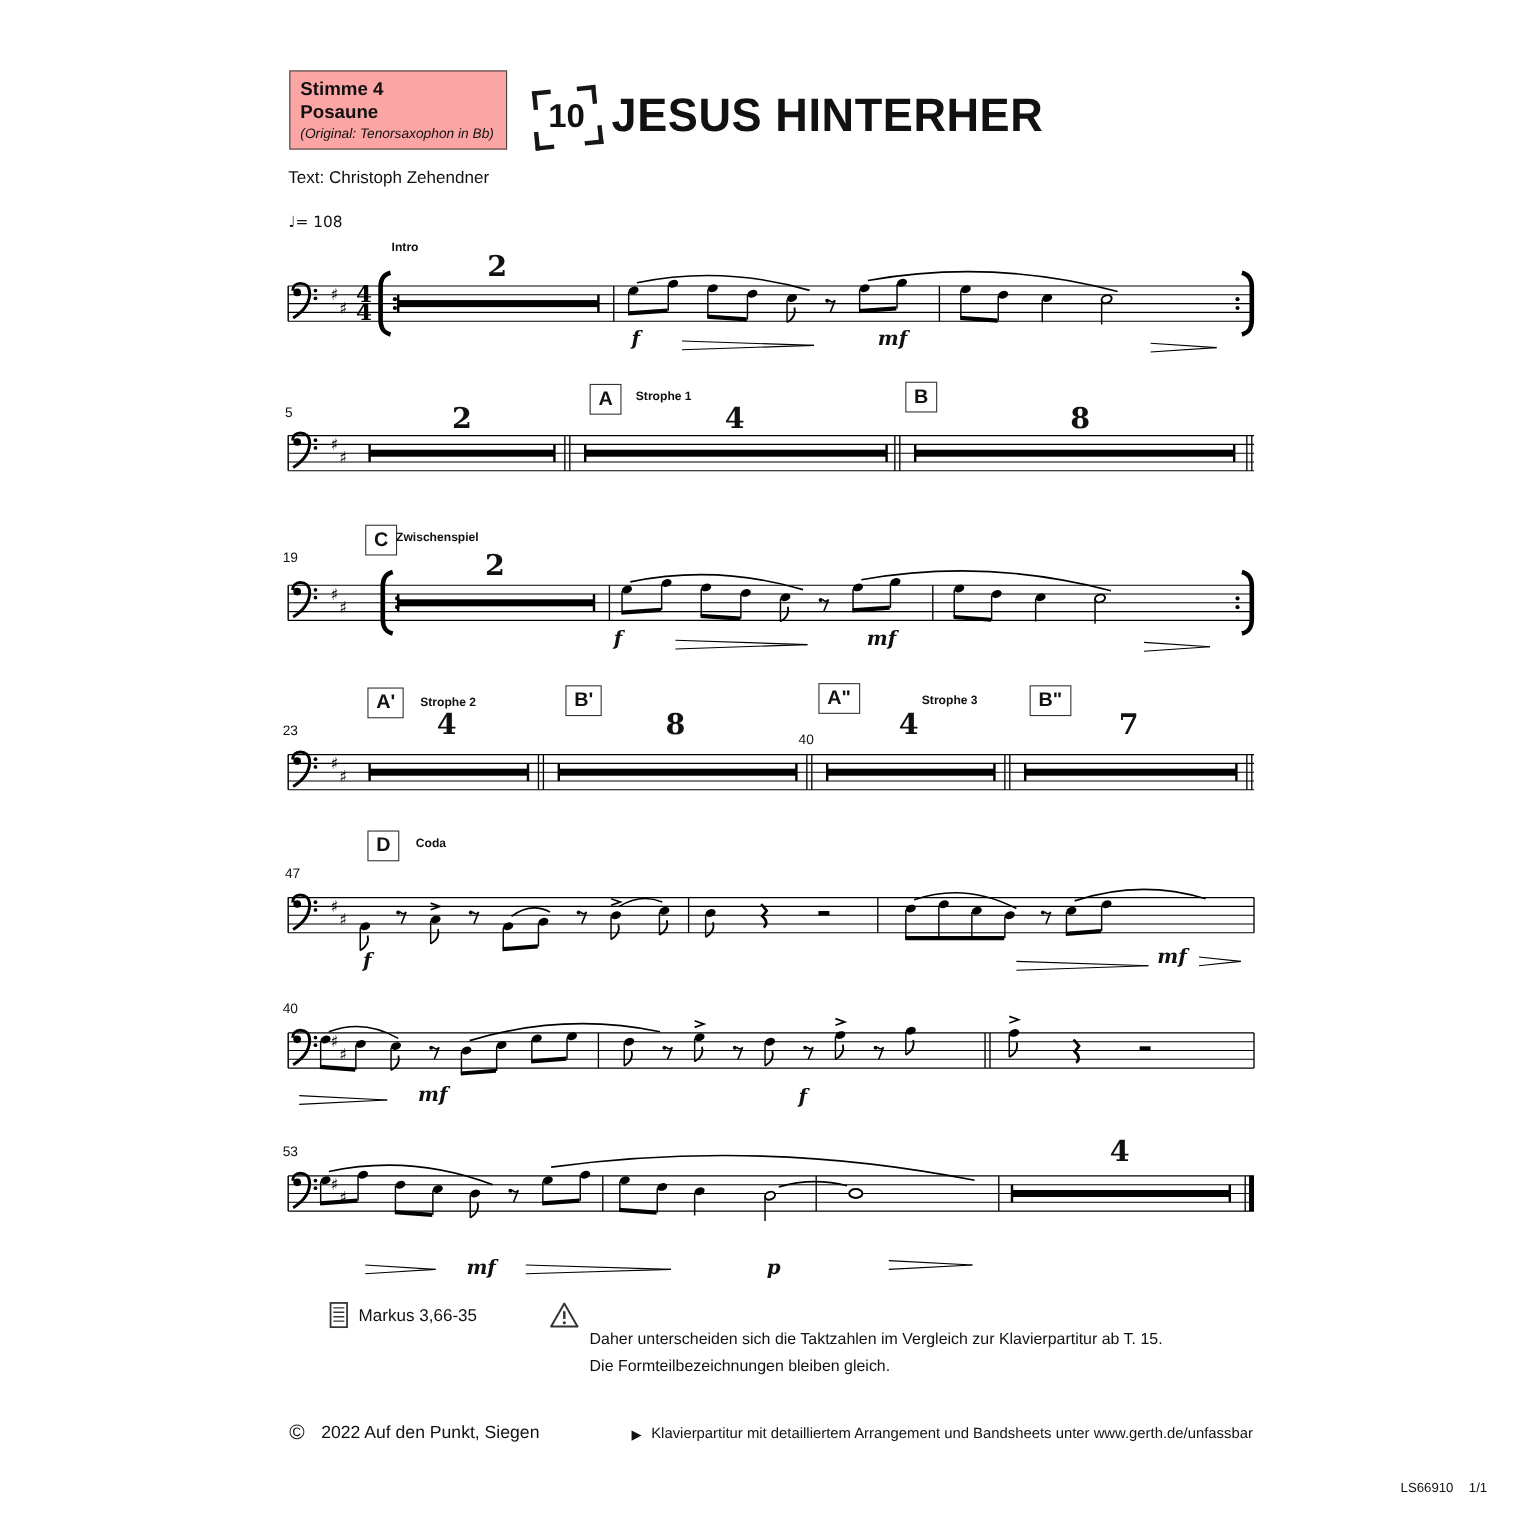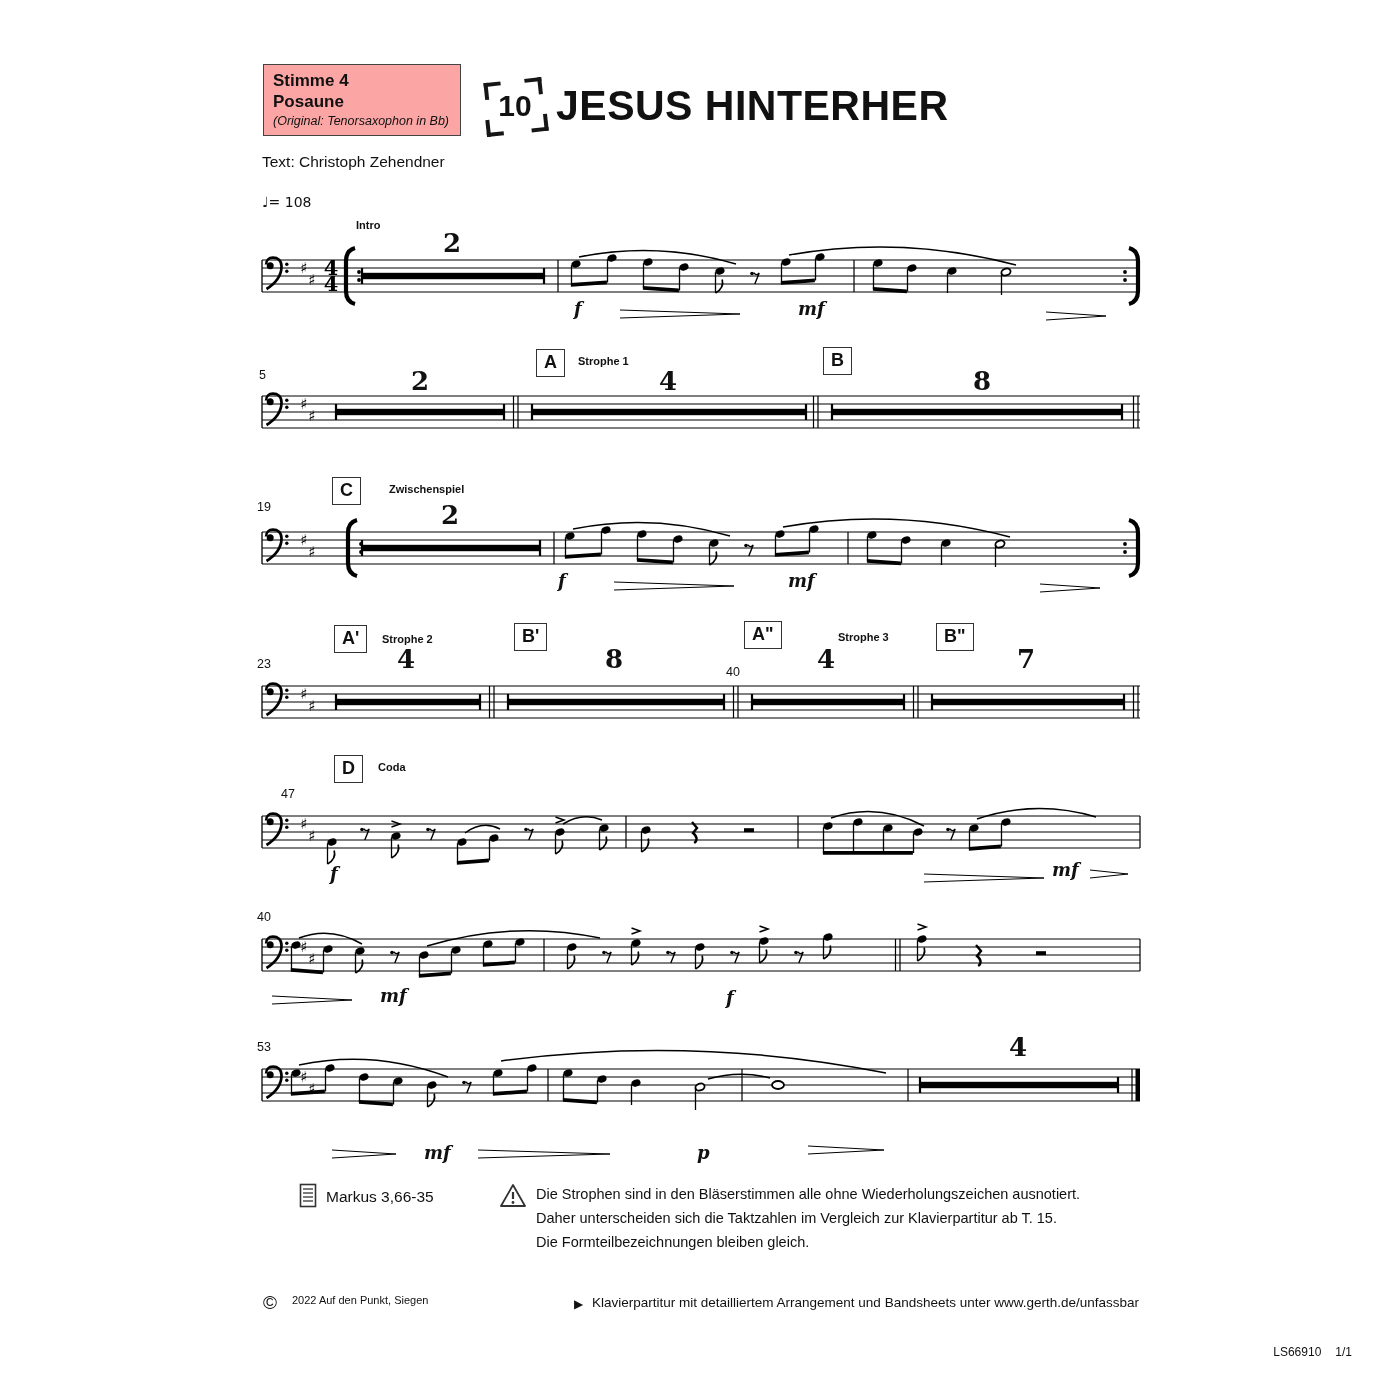--- a/index.html
+++ b/index.html
@@ -25,21 +25,21 @@
   .tempo{left:262px;top:194px;font-size:14px;font-family:"DejaVu Sans",sans-serif;}
   
   .mnum{font-family:"DejaVu Serif",serif;font-weight:bold;font-size:26px;transform:translateX(-50%);}
   .msnum{font-size:12.5px;}
   .dyn{font-family:"DejaVu Serif",serif;font-style:italic;font-weight:bold;font-size:18px;}
   .secbox{font-weight:bold;font-size:18px;border:1.4px solid #333;padding:1px 7px 3px;background:#fff;line-height:22px;}
   .slabel{font-weight:bold;font-size:11px;}
   
   .scripture{left:326px;top:1188px;font-size:15.5px;}
   .warnline{left:536px;font-size:14.5px;}
-  .copyright{left:292px;top:1294px;font-size:11px;}
+  .copyright{left:292px;top:1294px;font-size:16px;}
   .cicon{left:263px;top:1292px;font-size:19px;}
   .playicon{left:574px;top:1297px;font-size:12px;}
   .footinfo{left:592px;top:1295px;font-size:13.5px;}
   .catalog{left:1352px;top:1345px;font-size:12px;text-align:right;transform:translateX(-100%);}
   .catalog span{margin-left:14px;}
 </style>
 </head>
 <body>
 
 <div class="page">
@@ -451,37 +451,37 @@
       <span class="abs dyn" style="left: 798px; top: 298px;">mf</span>
       <span class="abs msnum" style="left: 259px; top: 368px;">5</span>
       <span class="abs mnum" style="left: 420px; top: 366px;">2</span>
       <span class="abs secbox" style="left: 536px; top: 349px;">A</span>
       <span class="abs slabel" style="left: 578px; top: 355px;">Strophe 1</span>
       <span class="abs mnum" style="left: 668px; top: 366px;">4</span>
       <span class="abs secbox" style="left: 823px; top: 347px;">B</span>
       <span class="abs mnum" style="left: 982px; top: 366px;">8</span>
       <span class="abs msnum" style="left: 257px; top: 500px;">19</span>
       <span class="abs secbox" style="left: 332px; top: 477px;">C</span>
-      <span class="abs slabel" style="left: 389px; top: 483px;">Zwischenspiel</span>
+      <span class="abs slabel" style="left: 360px; top: 483px;">Zwischenspiel</span>
       <span class="abs mnum" style="left: 450px; top: 500px;">2</span>
       <span class="abs dyn" style="left: 558px; top: 570px;">f</span>
       <span class="abs dyn" style="left: 788px; top: 570px;">mf</span>
       <span class="abs msnum" style="left: 257px; top: 657px;">23</span>
       <span class="abs secbox" style="left: 334px; top: 625px;">A'</span>
       <span class="abs slabel" style="left: 382px; top: 633px;">Strophe 2</span>
       <span class="abs mnum" style="left: 406px; top: 644px;">4</span>
       <span class="abs secbox" style="left: 514px; top: 623px;">B'</span>
       <span class="abs mnum" style="left: 614px; top: 644px;">8</span>
       <span class="abs msnum" style="left: 726px; top: 665px;">40</span>
       <span class="abs secbox" style="left: 744px; top: 621px;">A"</span>
       <span class="abs slabel" style="left: 800px; top: 631px; margin-left: 38px;">Strophe 3</span>
       <span class="abs mnum" style="left: 826px; top: 644px;">4</span>
       <span class="abs secbox" style="left: 936px; top: 623px;">B"</span>
       <span class="abs mnum" style="left: 1026px; top: 644px;">7</span>
-      <span class="abs msnum" style="left: 259px; top: 787px; margin-left: 22px;">47</span>
+      <span class="abs msnum" style="left: 259px; top: 787px;">47</span>
       <span class="abs secbox" style="left: 334px; top: 755px;">D</span>
       <span class="abs slabel" style="left: 378px; top: 761px;">Coda</span>
       <span class="abs dyn" style="left: 330px; top: 863px;">f</span>
       <span class="abs dyn" style="left: 1052px; top: 859px;">mf</span>
       <span class="abs msnum" style="left: 257px; top: 910px;">40</span>
       <span class="abs dyn" style="left: 380px; top: 985px;">mf</span>
       <span class="abs dyn" style="left: 726px; top: 987px;">f</span>
       <span class="abs msnum" style="left: 257px; top: 1040px;">53</span>
       <span class="abs dyn" style="left: 424px; top: 1142px;">mf</span>
       <span class="abs dyn" style="left: 697px; top: 1142px;">p</span>
@@ -495,21 +495,20 @@
     <line x1="4" y1="14" x2="14" y2="14" stroke="#333" stroke-width="1.3"></line>
     <line x1="4" y1="18" x2="14" y2="18" stroke="#333" stroke-width="1.3"></line>
   </svg>
   <div class="abs scripture">Markus 3,66-35</div>
 
   <svg class="abs" style="left:499px;top:1183px;" width="28" height="26">
     <path d="M14 2 L26 23 L2 23 Z" fill="none" stroke="#333" stroke-width="1.8" stroke-linejoin="round"></path>
     <line x1="14" y1="9" x2="14" y2="16" stroke="#333" stroke-width="2.2"></line>
     <circle cx="14" cy="19.5" r="1.4" fill="#333"></circle>
   </svg>
-  <div class="abs warnline" style="top:1186px;">Die Strophen sind in den Bläserstimmen alle ohne Wiederholungszeichen ausnotiert.</div>
   <div class="abs warnline" style="top:1210px;">Daher unterscheiden sich die Taktzahlen im Vergleich zur Klavierpartitur ab T. 15.</div>
   <div class="abs warnline" style="top:1234px;">Die Formteilbezeichnungen bleiben gleich.</div>
 
   <span class="abs cicon">©</span>
   <div class="abs copyright">2022  Auf den Punkt, Siegen</div>
   <span class="abs playicon">▶</span>
   <div class="abs footinfo">Klavierpartitur mit detailliertem Arrangement und Bandsheets unter www.gerth.de/unfassbar</div>
   <div class="abs catalog">
     <span>LS66910</span><span>1/1</span>
   </div>

